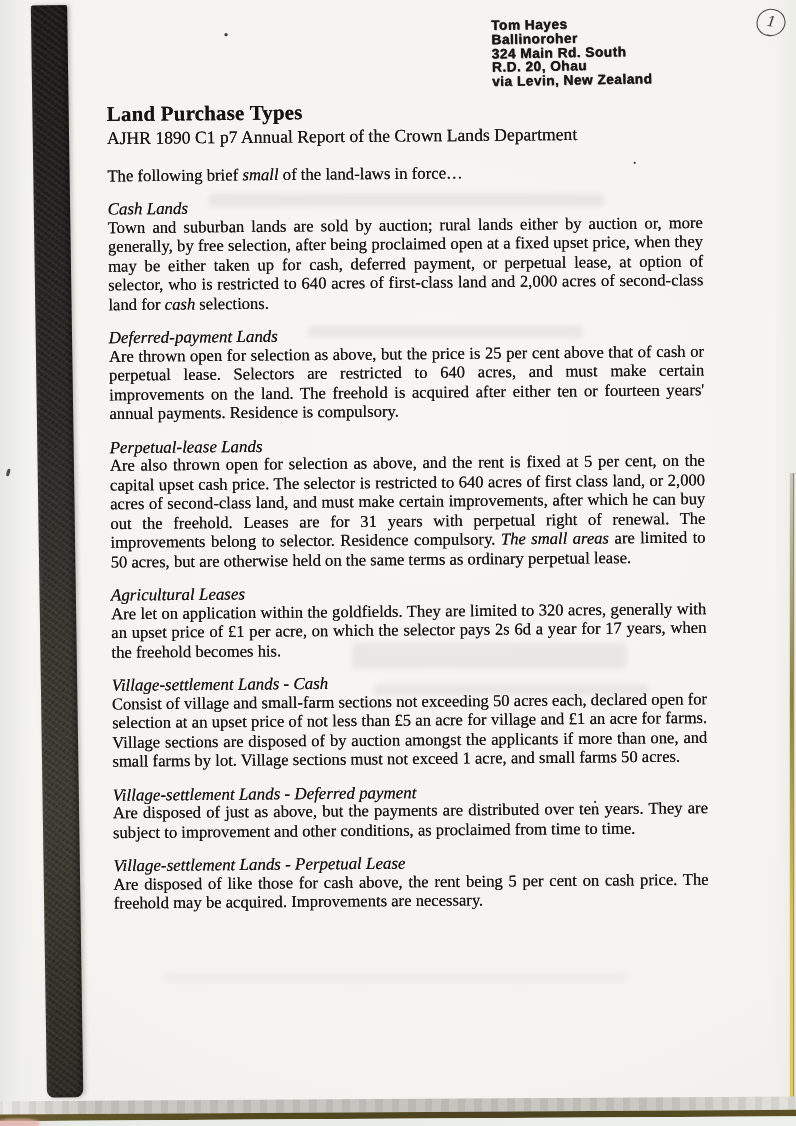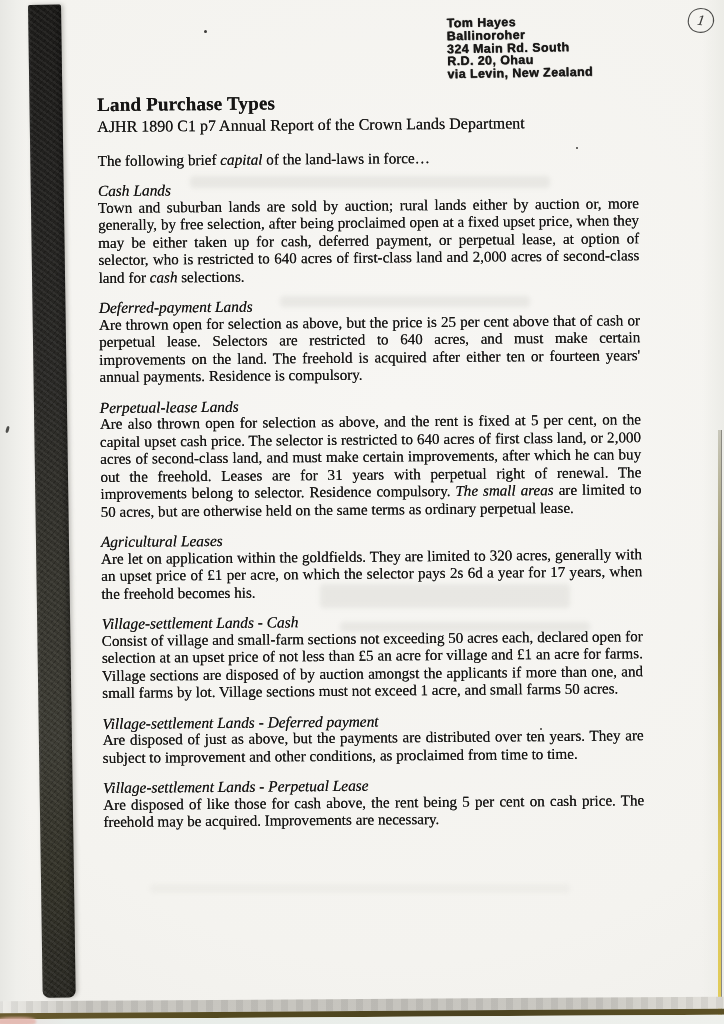--- a/index.html
+++ b/index.html
@@ -87,21 +87,21 @@
     <div>via Levin, New Zealand</div>
   </div>
 
   <div class="page-circle">
     <span>1</span>
   </div>
 
   <div class="text-block">
     <h1 class="doc-title">Land Purchase Types</h1>
     <div class="doc-subtitle">AJHR 1890 C1 p7 Annual Report of the Crown Lands Department</div>
-    <p class="intro-line"><span>The following brief </span><i>capital</i><span> of the land-laws in force…</span></p>
+    <p class="intro-line"><span>The following brief </span><i>small</i><span> of the land-laws in force…</span></p>
 
     <div class="section">
       <div class="section-heading">Cash Lands</div>
       <p class="section-body"><span>Town and suburban lands are sold by auction; rural lands either by auction or, more generally, by free selection, after being proclaimed open at a fixed upset price, when they may be either taken up for cash, deferred payment, or perpetual lease, at option of selector, who is restricted to 640 acres of first-class land and 2,000 acres of second-class land for </span><i>cash</i><span> selections.</span></p>
     </div>
 
     <div class="section">
       <div class="section-heading">Deferred-payment Lands</div>
       <p class="section-body"><span>Are thrown open for selection as above, but the price is 25 per cent above that of cash or perpetual lease. Selectors are restricted to 640 acres, and must make certain improvements on the land. The freehold is acquired after either ten or fourteen years' annual payments. Residence is compulsory.</span></p>
     </div>

